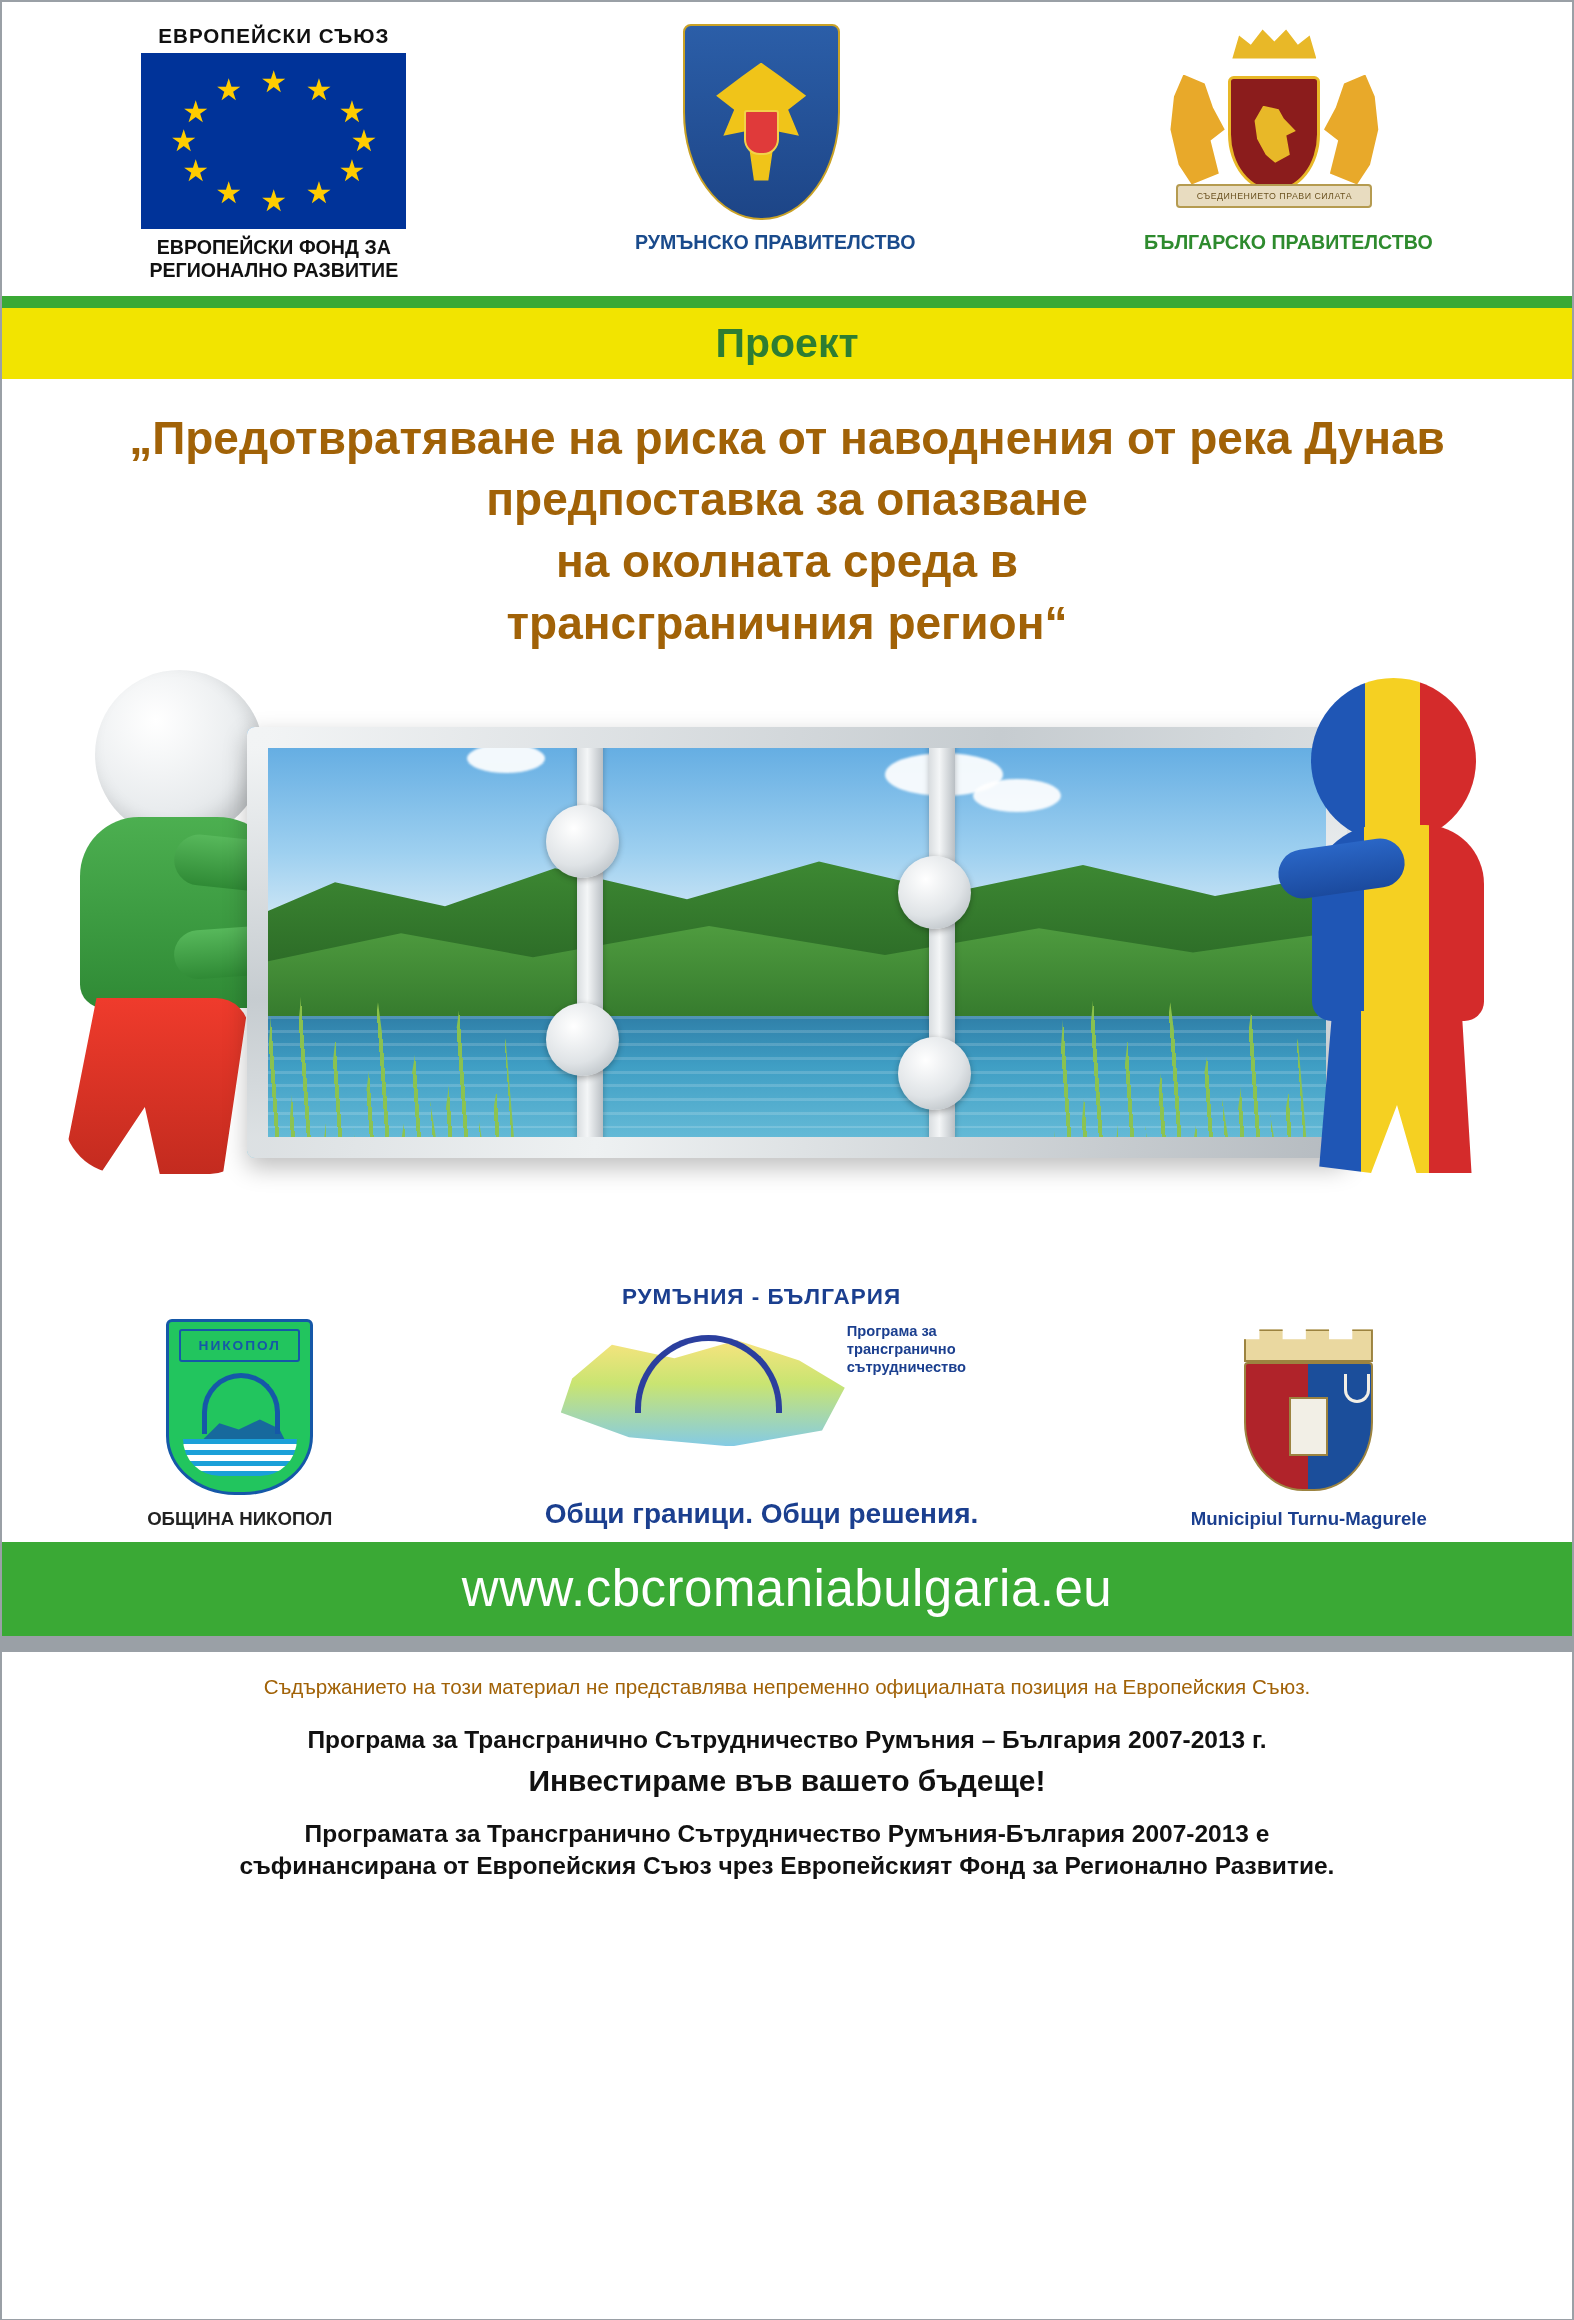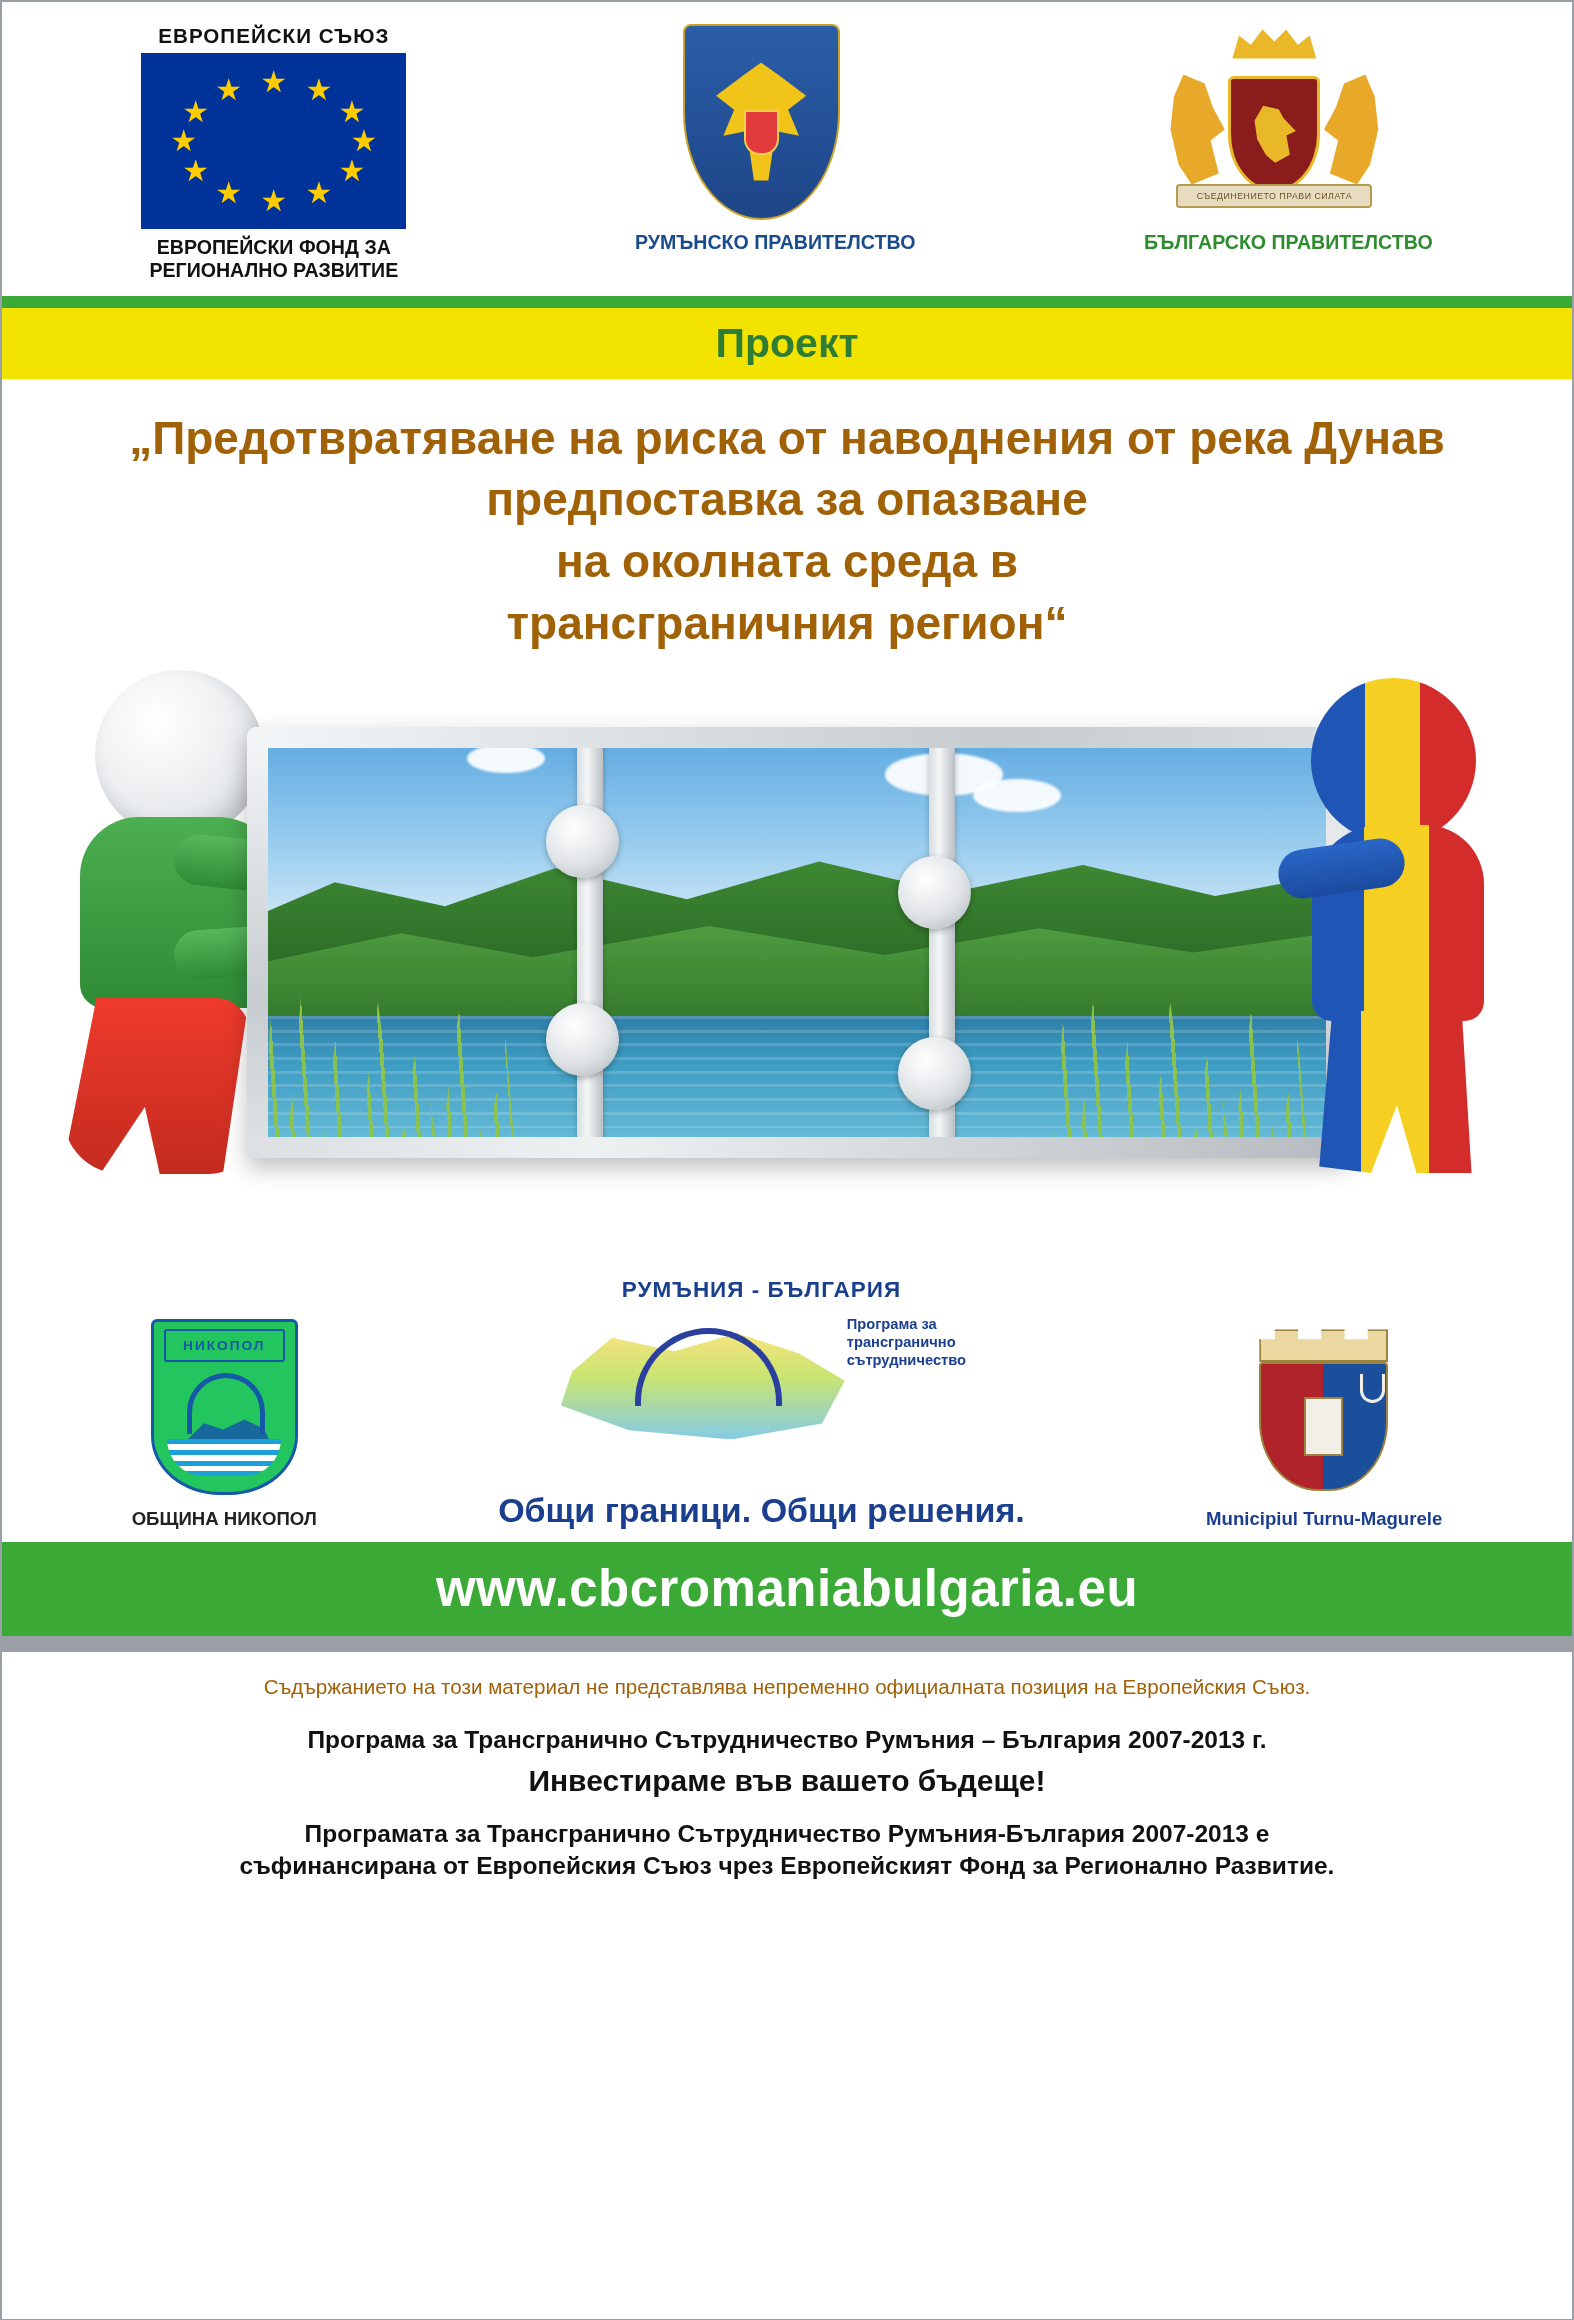--- a/index.html
+++ b/index.html
@@ -346,21 +346,21 @@
     clip-path: polygon(4% 40%, 18% 10%, 40% 22%, 62% 6%, 84% 24%, 100% 48%, 92% 86%, 60% 100%, 24% 92%, 0% 70%);
     opacity: .95;
   }
   .prog-bridge {
     position: absolute; left: 84px; top: 51px; width: 147px; height: 78px;
     border: 6.9px solid #2b3f9e; border-bottom: none;
     border-radius: 74px 74px 0 0;
   }
   .prog-slogan {
     margin-top: 7.8px;
-    font-size: 34px; font-weight: bold; color: #1b3f8f;
+    font-size: 28px; font-weight: bold; color: #1b3f8f;
     text-align: left;
   }
 
   .tm-crest {
     width: 157px; height: 167px;
     position: relative;
   }
   .tm-wall {
     position: absolute; top: 0; left: 13.7px; width: 129px; height: 33px;
     background: #ead8a0; border: 2.9px solid #9c8340;
@@ -382,21 +382,21 @@
   }
   .tm-caption { margin-top: 11.8px; font-size: 18.6px; color: #1b3f8f; font-weight: bold; }
 
   
   .web-bar {
     height: 94px;
     background: #3aa935;
     display: flex; align-items: center; justify-content: center;
   }
   .web-bar .url {
-    font-size: 51px; font-weight: bold; color: #ffffff; letter-spacing: 0.5px;
+    font-size: 51px; font-weight: normal; color: #ffffff; letter-spacing: 0.5px;
   }
   .bar-grey { height: 15.7px; background: #9aa0a6; }
 
   
   .footer {
     padding: 23.5px 39px 17.6px 39px;
     text-align: center;
   }
   .f1 { font-size: 20.6px; color: #a16207; margin-bottom: 27px; text-align: center; }
   .f2 { font-size: 24.5px; font-weight: bold; color: #111; margin-bottom: 9.8px; }

